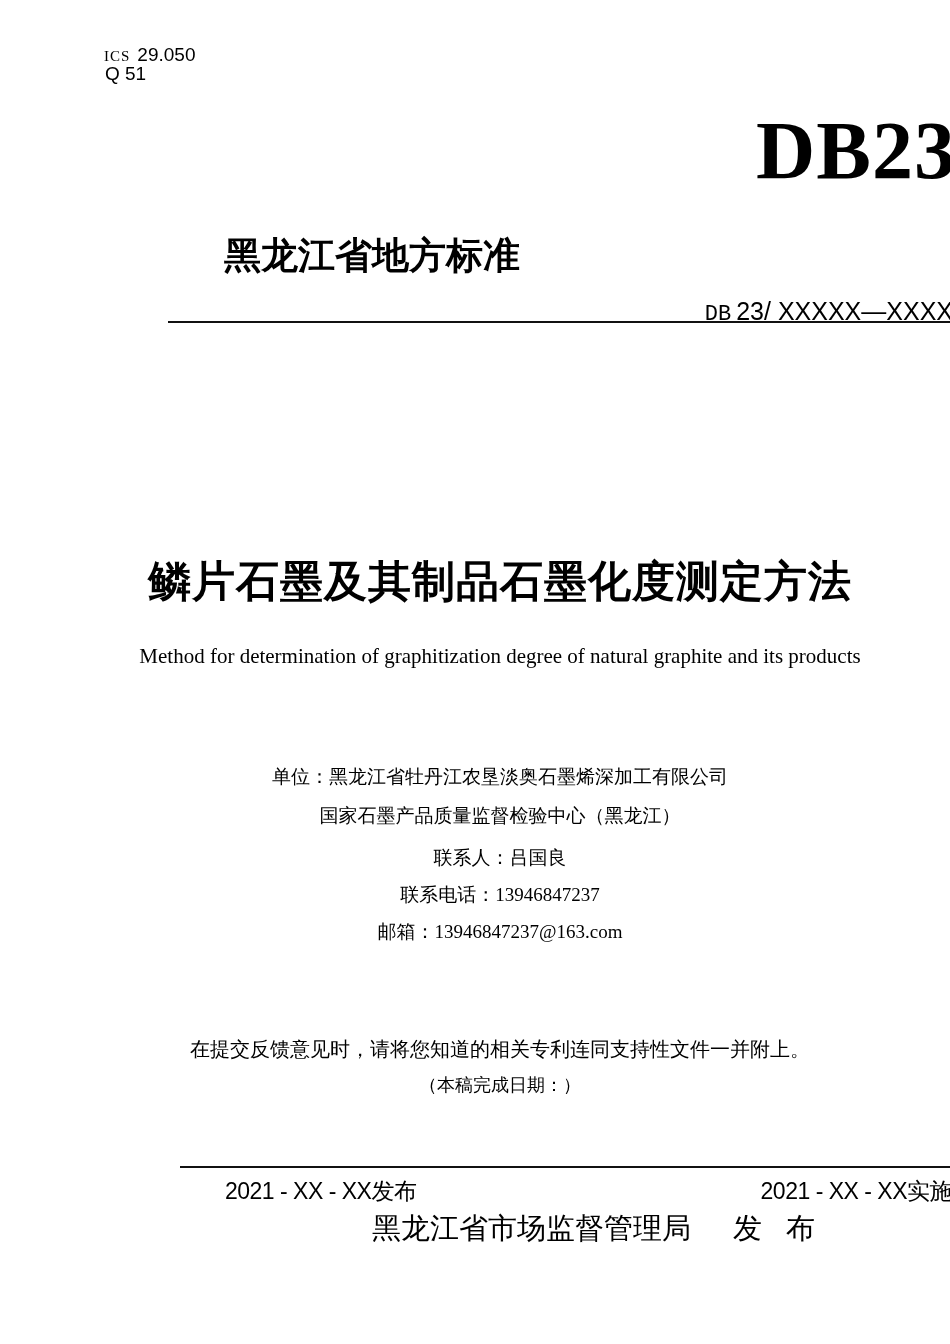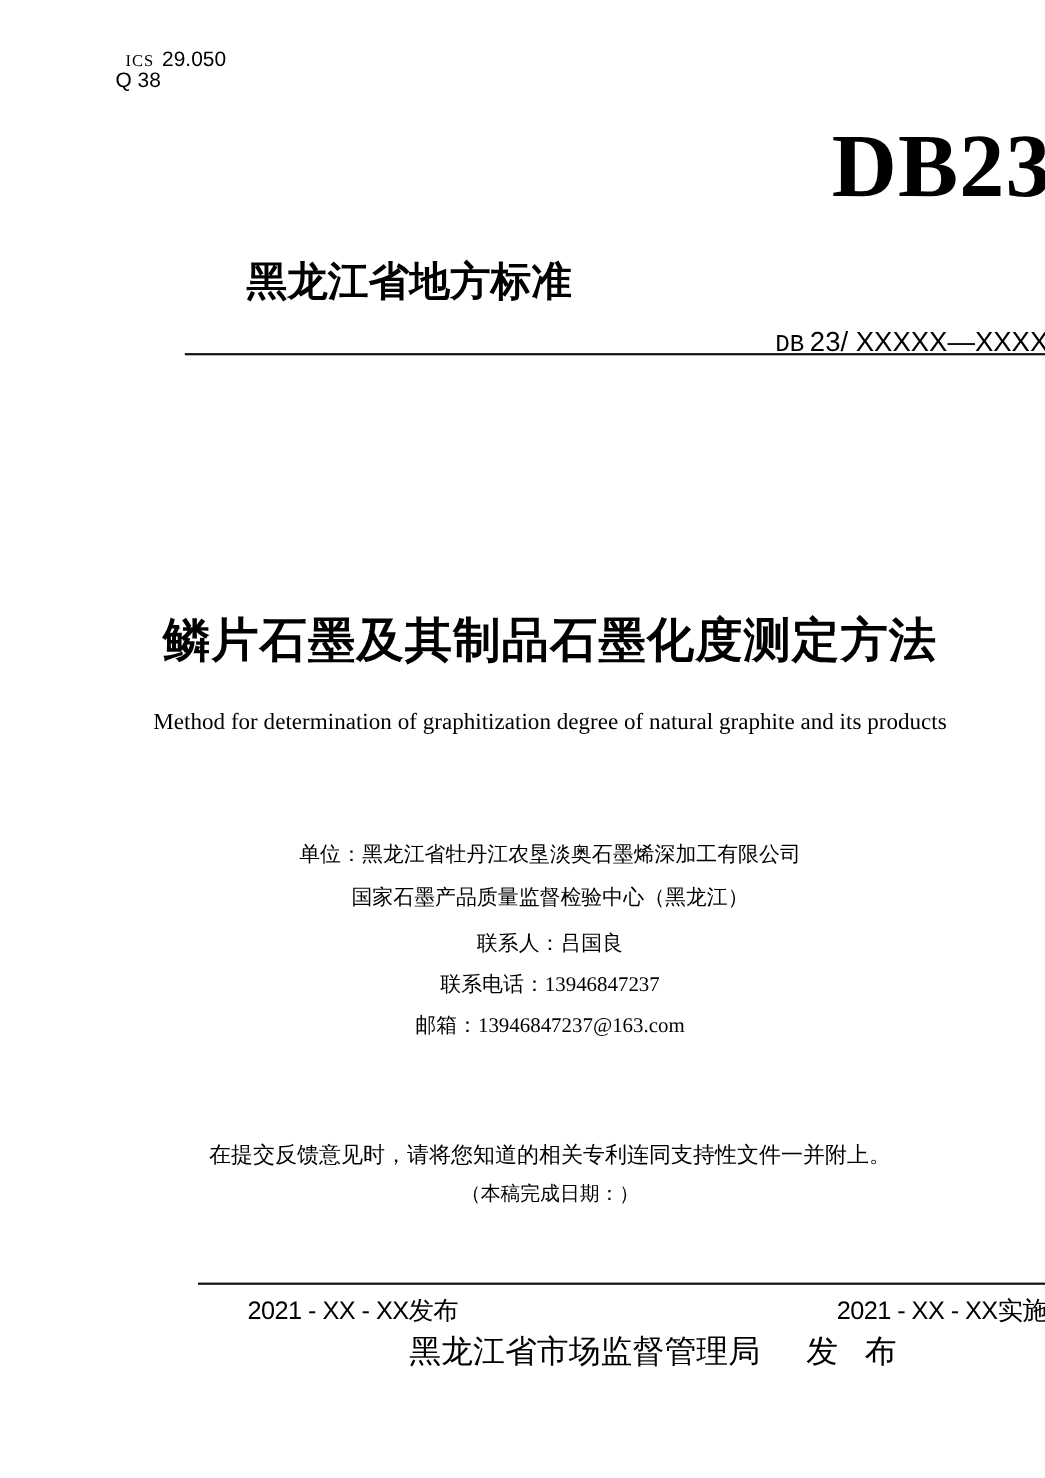--- a/index.html
+++ b/index.html
@@ -7,21 +7,21 @@
     width: 950px;
     height: 1344px;
     position: relative;
     overflow: hidden;
     background: #ffffff;
     color: #000000;
   }
   .abs { position: absolute; }
 
   
-  .ics-line { left: 114px; top: 44px; font-size: 18px; white-space: nowrap; }
+  .ics-line { left: 104px; top: 44px; font-size: 18px; white-space: nowrap; }
   .ics-label { font-family: "Liberation Serif", serif; font-size: 15px; letter-spacing: 1px; }
   .ics-code  { font-family: "Liberation Sans", sans-serif; font-size: 19px; margin-left: 7px; }
   .q-line   { left: 105px; top: 63px; font-size: 19px; font-family: "Liberation Sans", sans-serif; }
 
   
   .db-logo {
     top: 110px; right: -6px;
     font-family: "Liberation Serif", "DejaVu Serif", serif;
     font-weight: 700;
     font-size: 82px;
@@ -99,21 +99,21 @@
   .org-line .publish-word { margin-left: 42px; letter-spacing: 8px; margin-top: 34px; }
 </style>
 </head>
 <body>
 
 <div>
 
   <div class="abs ics-line">
     <span class="ics-label">ICS</span><span class="ics-code">29.050</span>
   </div>
-  <div class="abs q-line">Q 38</div>
+  <div class="abs q-line">Q 51</div>
 
   <div class="abs db-logo">DB23</div>
 
   <div class="abs std-category">黑龙江省地方标准</div>
 
   <div class="abs std-number">
     <span class="prefix">DB</span><span class="num">23/ XXXXX—XXXX</span>
   </div>
 
   <div class="abs rule-top"></div>

